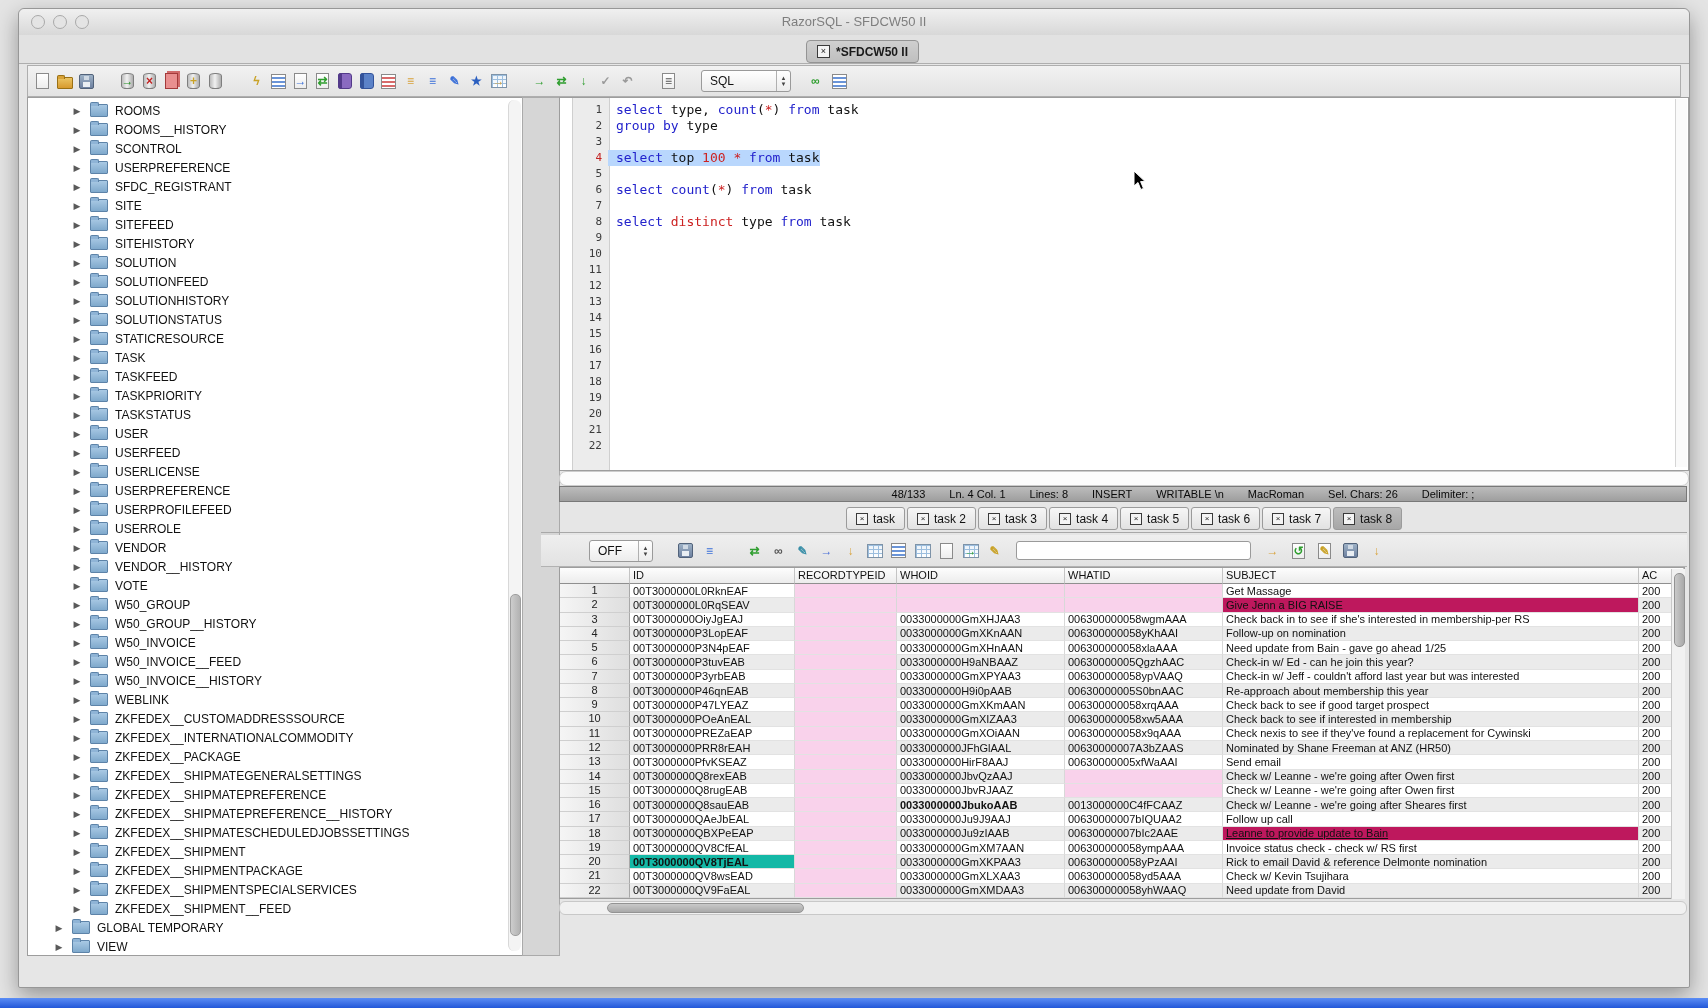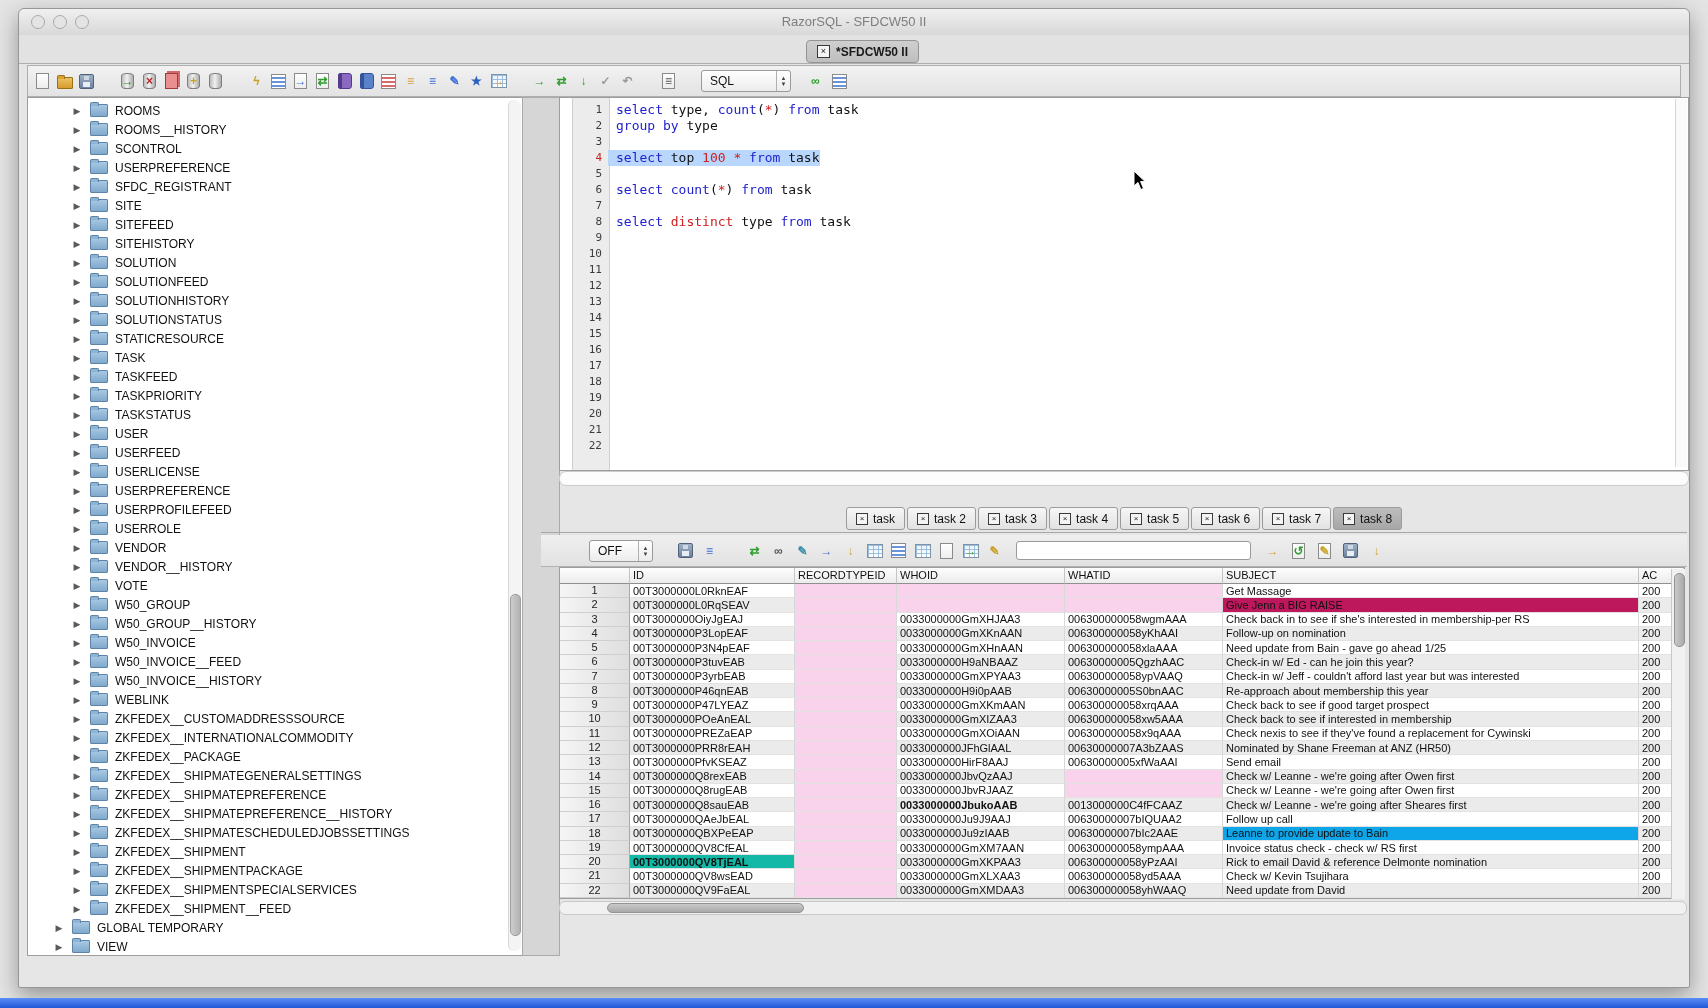--- a/index.html
+++ b/index.html
@@ -474,20 +474,30 @@
         <div class="cline"><span class="ln">17</span><span class="ct"></span></div>
         <div class="cline"><span class="ln">18</span><span class="ct"></span></div>
         <div class="cline"><span class="ln">19</span><span class="ct"></span></div>
         <div class="cline"><span class="ln">20</span><span class="ct"></span></div>
         <div class="cline"><span class="ln">21</span><span class="ct"></span></div>
         <div class="cline"><span class="ln">22</span><span class="ct"></span></div>
       </div>
   </div>
   <div id="ed-vscroll" class="abs"></div>
   <div id="ed-hscroll" class="abs"></div>
+  <div id="ed-status" class="abs">
+      <span>48/133</span>
+      <span>Ln. 4 Col. 1</span>
+      <span>Lines: 8</span>
+      <span>INSERT</span>
+      <span>WRITABLE \n</span>
+      <span>MacRoman</span>
+      <span>Sel. Chars: 26</span>
+      <span>Delimiter: ;</span>
+    </div>
 
   <div id="task-tabs" class="abs">
       <span class="rtab">
         <span class="closebox">×</span>
         <span>task</span>
       </span>
       <span class="rtab">
         <span class="closebox">×</span>
         <span>task 2</span>
       </span>
@@ -716,21 +726,21 @@
       <div class="cell cnull"></div>
       <div class="cell">0033000000Ju9J9AAJ</div>
       <div class="cell">00630000007bIQUAA2</div>
       <div class="cell">Follow up call</div>
       <div class="cell">200</div>
       <div class="ncell">18</div>
       <div class="cell ce" style="background: rgb(235, 235, 235);">00T3000000QBXPeEAP</div>
       <div class="cell cnull ce"></div>
       <div class="cell ce" style="background: rgb(235, 235, 235);">0033000000Ju9zIAAB</div>
       <div class="cell ce" style="background: rgb(235, 235, 235);">00630000007bIc2AAE</div>
-      <div class="cell ce" style="background: #0ea5e9;">Leanne to provide update to Bain</div>
+      <div class="cell ce" style="background: #be185d; text-decoration: underline;">Leanne to provide update to Bain</div>
       <div class="cell ce" style="background: rgb(235, 235, 235);">200</div>
       <div class="ncell">19</div>
       <div class="cell">00T3000000QV8CfEAL</div>
       <div class="cell cnull"></div>
       <div class="cell">0033000000GmXM7AAN</div>
       <div class="cell">006300000058ympAAA</div>
       <div class="cell">Invoice status check - check w/ RS first</div>
       <div class="cell">200</div>
       <div class="ncell">20</div>
       <div class="cell ce" style="background: #14b8a6; font-weight: bold;">00T3000000QV8TjEAL</div>

